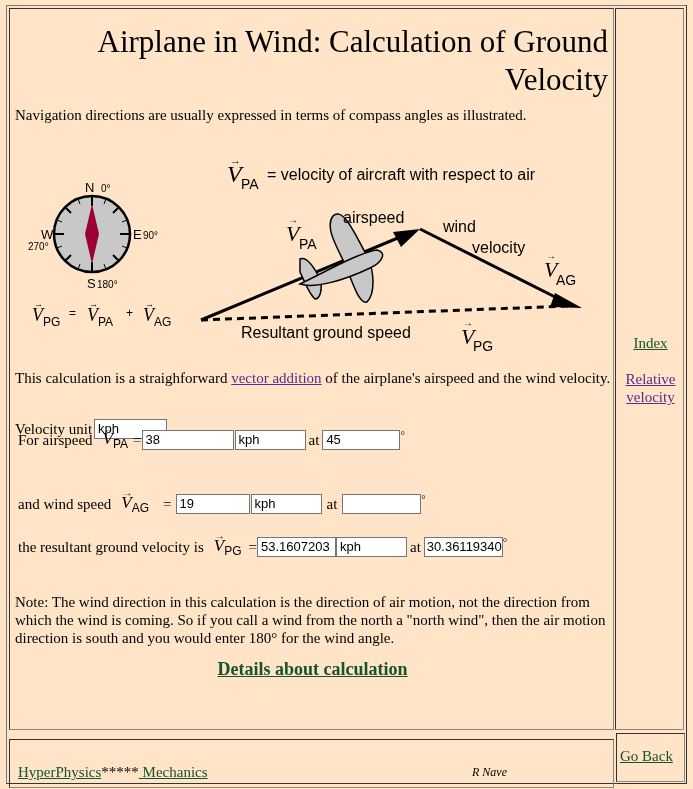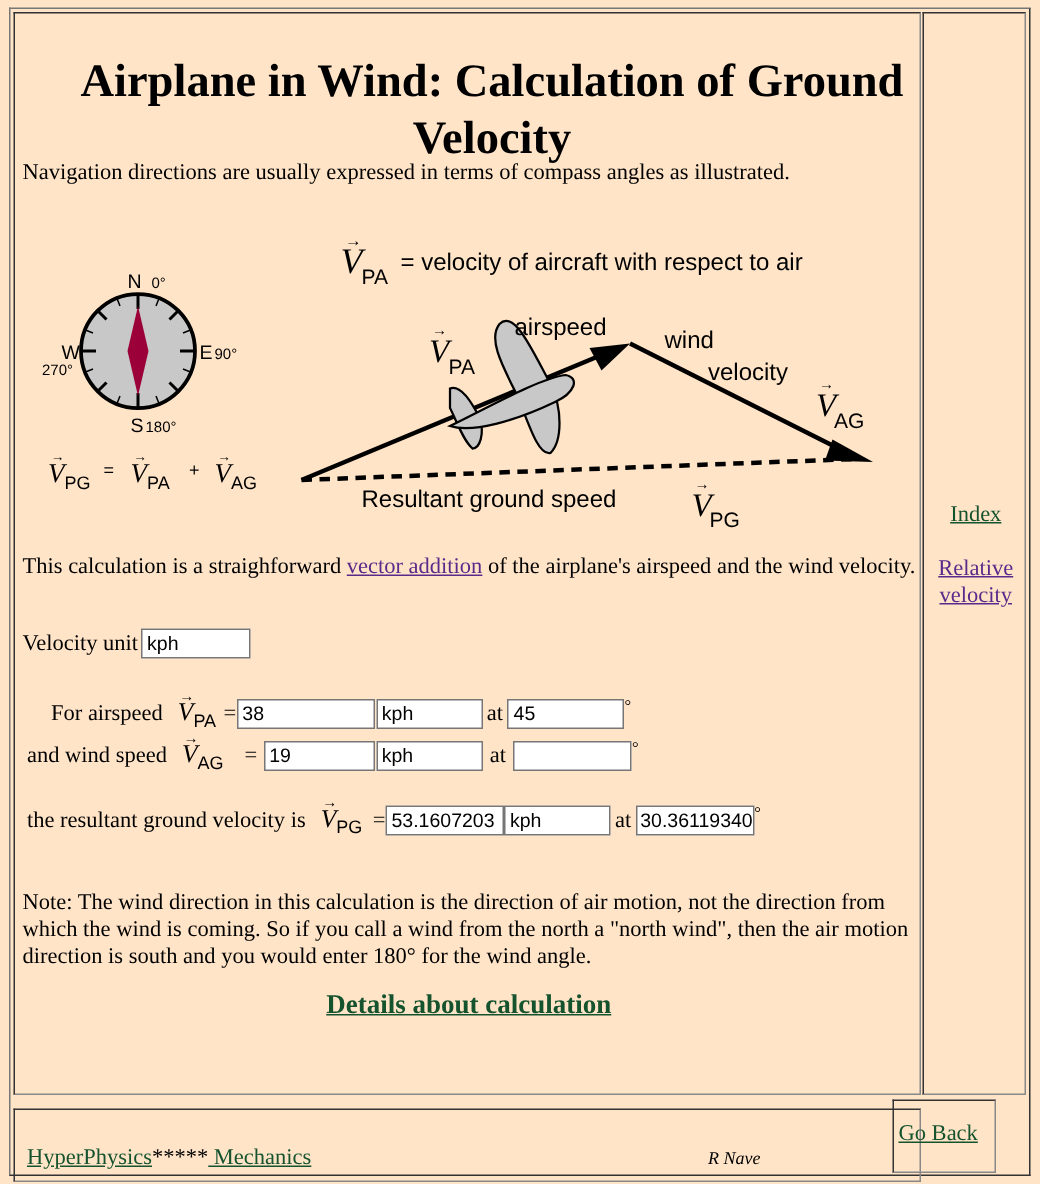--- a/index.html
+++ b/index.html
@@ -17,25 +17,25 @@
     border:1px solid #777; box-sizing:border-box; border-right-color:#333; border-bottom-color:#333;
   }
   .cell {
     position:absolute; box-sizing:border-box;
     border:1px solid #333; border-right-color:#888; border-bottom-color:#888;
     border-left-color:#333; border-top-color:#333;
   }
   .main { left:9px; top:8px; width:605px; height:722px; }
   .side { left:615px; top:8px; width:69px; height:722px; }
   .foot { left:9px; top:739px; width:605px; height:49px; }
-  .footside { left:595px; top:733px; width:69px; height:49px;text-align:center; }
+  .footside { left:616px; top:733px; width:69px; height:49px;text-align:center; }
 
   h1 {
-    position:absolute; left:10px; top:10px; width:584px; margin:16px;
-    font-size:31px; line-height:38px; text-align:center; font-weight:bold;
+    position:absolute; left:10px; top:10px; width:584px; margin:4px;
+    font-size:31px; line-height:38px; text-align:right; font-weight:normal;
   }
   .p { position:absolute; left:5px; line-height:18px; }
   .intro { top:97px; }
   .diagram { position:absolute; left:5px; top:135px; width:600px; height:225px; }
   .calc-text { top:360px; width:600px; }
   .row { position:absolute; left:5px; display:flex; align-items:center; white-space:nowrap; }
   .inp {
     height:20px; box-sizing:border-box; border:1px solid #767676; background:#fff;
     font-family:"Liberation Sans", sans-serif; font-size:13px; padding:0 3px;
     line-height:18px; overflow:hidden; white-space:nowrap;
@@ -161,21 +161,21 @@
 
   <div class="p calc-text">
     <span>This calculation is a straighforward </span><a href="#">vector addition</a><span> of the airplane's airspeed and the wind velocity.</span>
   </div>
 
   <div class="row" style="top:410px;">
     <span>Velocity unit</span>
     <div class="inp" style="width:73px;margin-left:2px;">kph</div>
   </div>
 
-  <div class="row" style="top:456px;left:8px;margin-left:16px;">
+  <div class="row" style="top:420px;left:8px;">
     <span>For airspeed</span>
     <span class="vec" style="margin-left:8px;"><span class="arr">→</span>V<sub>PA</sub></span>
     <span style="margin-left:3px;">=</span>
     <div class="inp" style="width:92px;">38</div>
     <div class="inp" style="width:71px;margin-left:1px;">kph</div>
     <span style="margin:0 3px;">at</span>
     <div class="inp" style="width:78px;">45</div>
     <span style="font-size:11px;align-self:flex-start;">°</span>
   </div>
 

